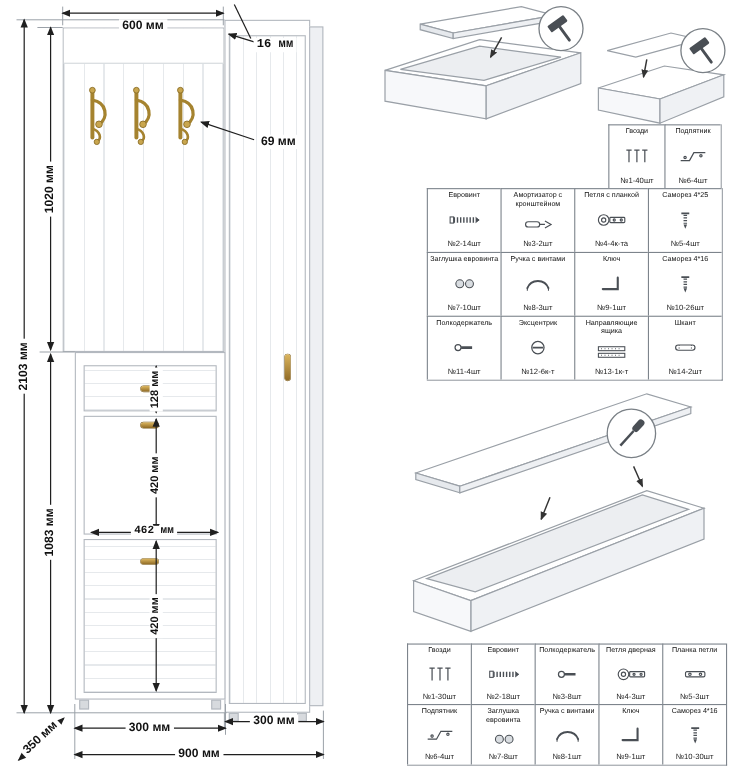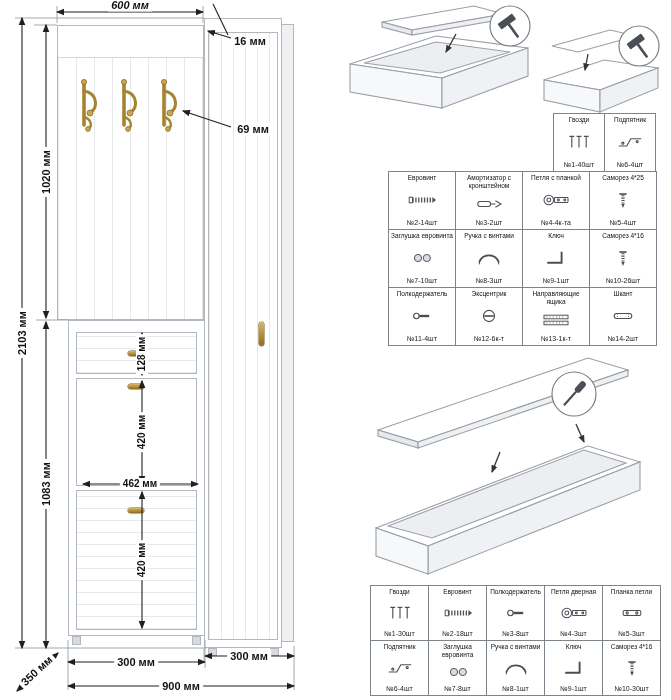--- a/index.html
+++ b/index.html
@@ -433,28 +433,28 @@
       <line x1="68" y1="662" x2="205" y2="662" marker-start="url(#arr)" marker-end="url(#arr)"></line>
       <line x1="205" y1="656" x2="294" y2="656" marker-start="url(#arr)" marker-end="url(#arr)"></line>
       <line x1="68" y1="686" x2="294" y2="686" marker-start="url(#arr)" marker-end="url(#arr)"></line>
       <line x1="17" y1="691" x2="58" y2="653" marker-start="url(#arr)" marker-end="url(#arr)"></line>
       <line x1="213" y1="4" x2="228" y2="35"></line>
       <line x1="231" y1="38" x2="208" y2="31" marker-end="url(#arr)"></line>
       <line x1="231" y1="127" x2="183" y2="111" marker-end="url(#arr)"></line>
     </g>
   </svg>
 
-  <div class="dim" style="left:130px;top:5px;font-style:italic;">600 мм</div>
-  <div class="dim" style="left:250px;top:41px;">16 мм</div>
+  <div class="dim" style="left:130px;top:24px;">600 мм</div>
+  <div class="dim" style="left:250px;top:41px;font-family:Liberation Mono, monospace;">16 мм</div>
   <div class="dim" style="left:253px;top:129px;">69 мм</div>
   <div class="dim rot" style="left:22px;top:333px;">2103 мм</div>
   <div class="dim rot" style="left:46px;top:172px;">1020 мм</div>
   <div class="dim rot" style="left:46px;top:484px;">1083 мм</div>
   <div class="dim rot sm" style="left:142px;top:354px;">128 мм</div>
   <div class="dim rot sm" style="left:142px;top:432px;">420 мм</div>
-  <div class="dim sm" style="left:140px;top:484px;">462 мм</div>
+  <div class="dim sm" style="left:140px;top:484px;font-family:Liberation Mono, monospace;">462 мм</div>
   <div class="dim rot sm" style="left:142px;top:560px;">420 мм</div>
   <div class="dim" style="left:136px;top:662px;">300 мм</div>
   <div class="dim" style="left:249px;top:656px;">300 мм</div>
   <div class="dim" style="left:181px;top:686px;text-align:right;">900 мм</div>
   <div class="dim diag" style="left:37px;top:671px;">350 мм</div>
 
 </div>
 
 </body></html>

